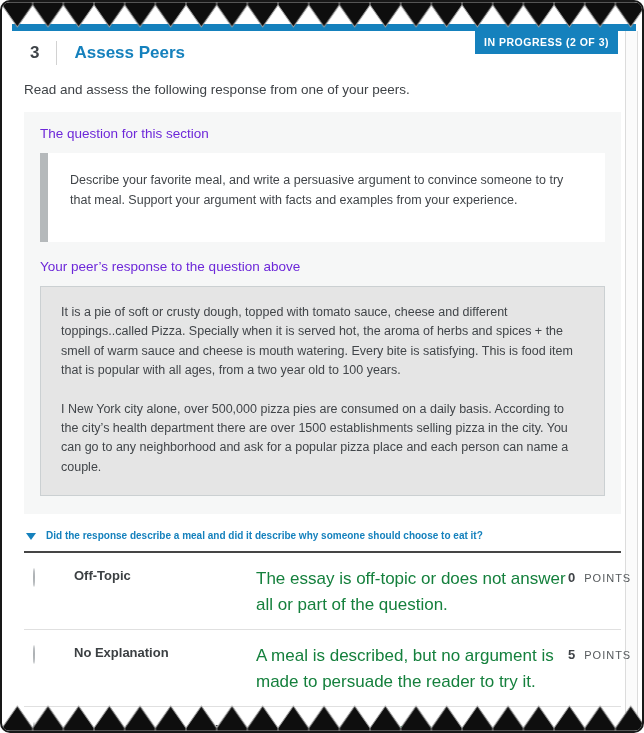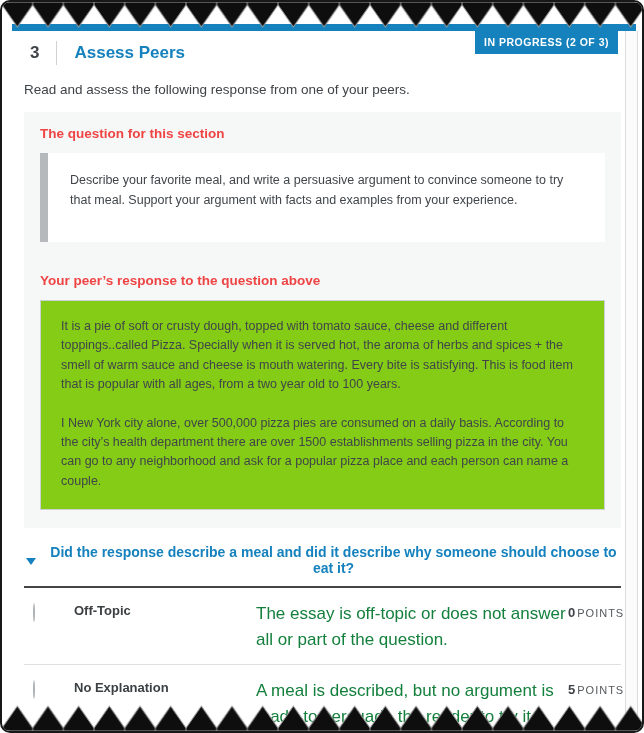--- a/index.html
+++ b/index.html
@@ -35,59 +35,59 @@
   .content { position:relative; margin:38px 21px 0 22px; z-index:2; }
 
   .step-header { display:flex; align-items:center; height:26px; }
   .step-number { font-size:17px; font-weight:bold; color:#3f4449; padding:0 0 0 6px; }
   .step-divider { width:1px; height:24px; background:#d2d2d2; margin:0 17px; }
   .step-title { font-size:17px; font-weight:bold; color:#1581bd; }
 
   .instructions { margin-top:16px; font-size:13.5px; color:#3f4347; }
 
   .gray-panel { margin-top:15px; background:#f6f7f7; padding:14px 16px 18px; }
-  .panel-heading { font-size:13.5px; font-weight:bold; color:#ef4444; }
+  .panel-heading { font-size:13.5px; font-weight:normal; color:#6d28d9; }
 
   .prompt-quote {
     margin-top:12px; background:#ffffff;
     border-left:8px solid #b5b9bb;
     padding:17px 20px 32px 22px;
     font-size:12.5px; line-height:1.6; color:#414549;
   }
 
-  .peer-heading { margin-top:31px; }
+  .peer-heading { margin-top:17px; }
 
   .response-box {
-    margin-top:12px; background:#84cc16; border:1px solid #cbd0d2;
+    margin-top:12px; background:#e5e5e5; border:1px solid #cbd0d2;
     padding:16px 20px 18px; font-size:12.5px; line-height:1.55; color:#414549;
   }
   .response-box p + p { margin-top:19px; }
 
   .rubric-question-row { display:flex; align-items:center; margin-top:16px; cursor:pointer; }
   .tri-down {
     width:0; height:0; margin:2px 10px 0 2px;
     border-left:5.5px solid transparent; border-right:5.5px solid transparent;
     border-top:7px solid #1581bd;
   }
-  .rubric-question { font-size:14px; font-weight:bold; color:#1581bd;text-align:center; }
+  .rubric-question { font-size:10px; font-weight:bold; color:#1581bd;text-align:center; }
 
   .rubric-rule { margin-top:10px; border-top:2px solid #454545; }
 
   .option-row { display:flex; align-items:flex-start; padding:13px 0 12px; border-bottom:1px solid #e0e0e0; }
   .option-row:last-of-type { border-bottom:none; }
   .opt-radio-col { width:34px; padding:3px 0 0 9px; flex:none; }
   .radio {
     width:13px; height:13px; border-radius:50%;
     border:1px solid #aeb2b5; background:#ffffff; position:relative; cursor:pointer;
   }
   .opt-label { width:182px; flex:none; font-size:13px; font-weight:bold; color:#3c4043; padding-top:2px; cursor:pointer;margin-left:16px; }
   .opt-desc  { width:312px; flex:none; font-size:17px; line-height:1.5; color:#15803d; }
   .opt-points { margin-left:auto; padding-top:2px; white-space:nowrap; }
   .points-num { font-size:13px; font-weight:bold; color:#3f4347; }
-  .points-label { font-size:11px; letter-spacing:1px; color:#55595c; margin-left:2px; }
+  .points-label { font-size:11px; letter-spacing:1px; color:#55595c; margin-left:9px; }
 </style>
 </head>
 <body>
 
 <div class="frame">
 
   <svg class="tear tear-top" width="644" height="28" viewBox="0 0 644 28" preserveAspectRatio="none">
     <defs>
       <pattern id="teeth-down" width="30.67" height="28" patternUnits="userSpaceOnUse">
         <polygon points="0,0 30.67,0 30.67,3 15.33,25 0,3" fill="#0e0e0e" stroke="#9d9d9d" stroke-width="1"></polygon>

